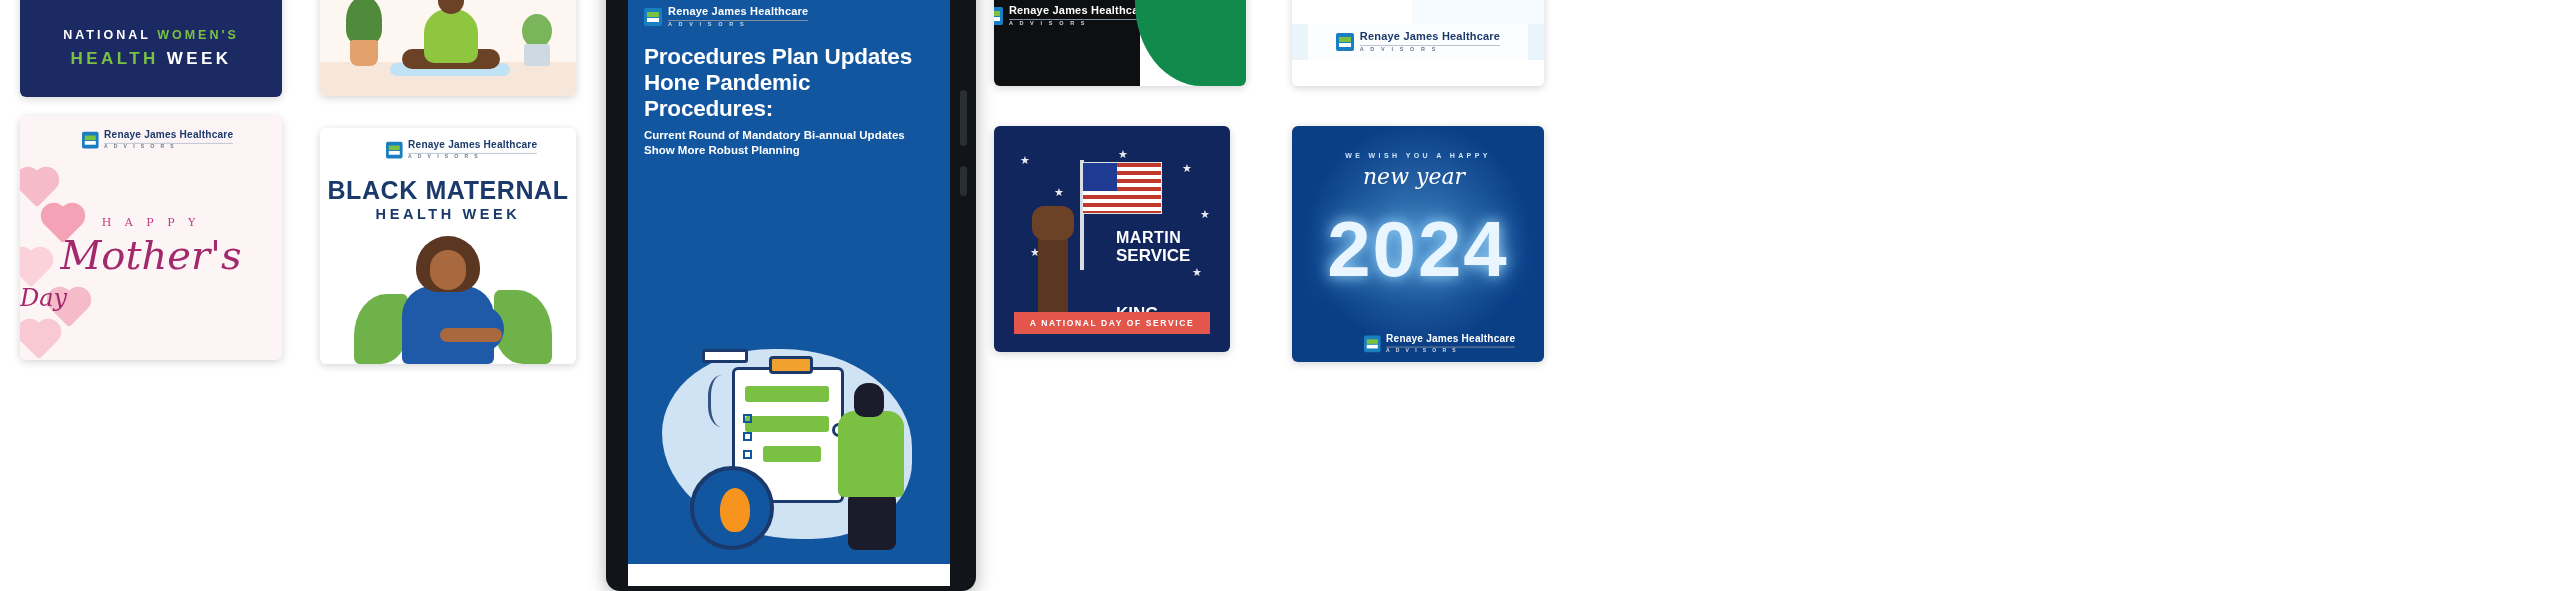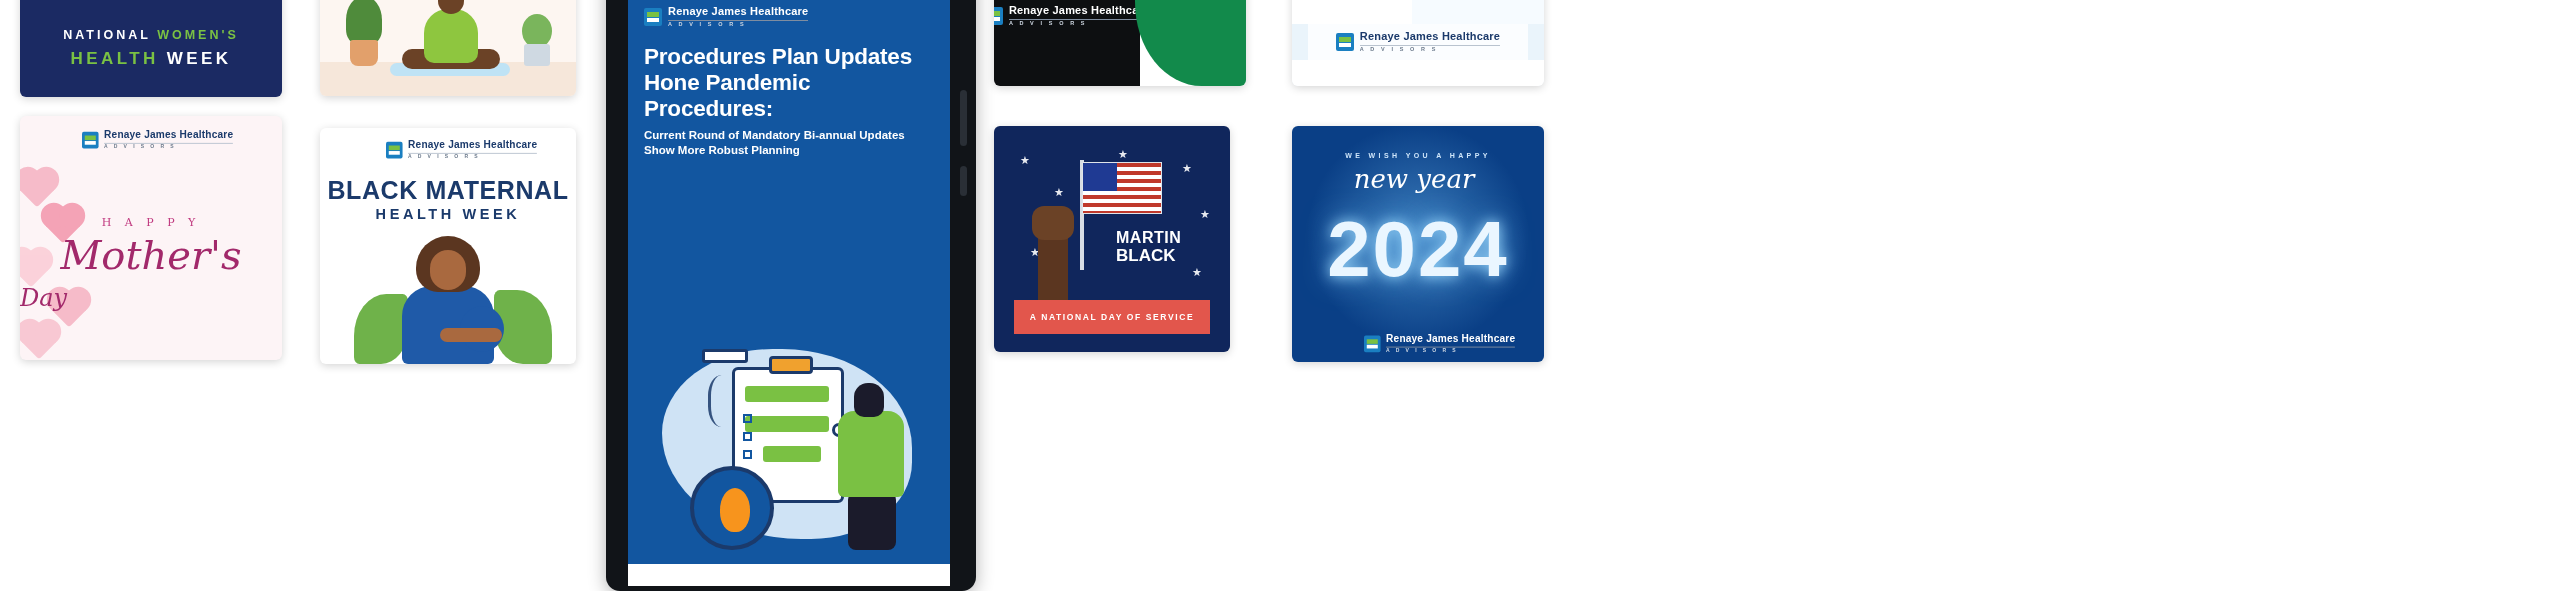--- a/index.html
+++ b/index.html
@@ -352,39 +352,39 @@
   }
   #card-mlk .txt {
     position: absolute; right: 10px; top: 104px; width: 104px; 
     color: #ffffff; font-weight: 700; line-height: 1.06;
   }
   #card-mlk .txt .a { font-size: 16px; letter-spacing: .5px; }
   #card-mlk .txt .b { font-size: 17px; }
   #card-mlk .txt .c { font-size: 17px; margin-top: 40px; }
   #card-mlk .txt .d { font-size: 8.5px; letter-spacing: 3px; margin-top: 2px; }
   #card-mlk .ribbon {
-    position: absolute; left: 20px; right: 20px; bottom: 18px; height: 34px;
+    position: absolute; left: 20px; right: 20px; bottom: 18px; height: 22px;
     background: #e2564c; display: flex; align-items: center; justify-content: center;
     color: #ffffff; font-size: 8.5px; letter-spacing: 1.6px; font-weight: 700;
   }
 
   
   #card-ny { left: 1292px; top: 126px; width: 252px; height: 236px; background: #0a3f86; }
   #card-ny .glow {
     position: absolute; left: 0; right: 0; top: 0; bottom: 0;
     background: radial-gradient(circle at 50% 46%, rgba(120,200,255,.45), rgba(10,63,134,0) 62%);
   }
   #card-ny .wish {
     position: absolute; left: 0; right: 0; top: 26px; text-align: center;
     color: #cfe6fb; font-size: 7px; letter-spacing: 3.4px; font-weight: 700;
   }
   #card-ny .ny {
     position: absolute; left: 0; right: 16px; top: 38px; text-align: center;
     font-family: "DejaVu Serif", serif; font-style: italic;
-    color: #ffffff; font-size: 26px; margin-left: 8px;
+    color: #ffffff; font-size: 22px; margin-left: 8px;
   }
   #card-ny .year {
     position: absolute; left: 0; right: 0; top: 78px; text-align: center;
     color: #eaf6ff; font-size: 78px; font-weight: 700; letter-spacing: 2px;
     text-shadow: 0 0 14px rgba(160,220,255,.95), 0 0 30px rgba(120,200,255,.7);
   }
   #card-ny .logo { position: absolute; left: 72px; bottom: 8px; transform: scale(.92); transform-origin: left bottom; }
 </style>
 </head>
 <body>
@@ -549,21 +549,21 @@
       <div class="stripe" style="top:24px"></div>
       <div class="stripe" style="top:32px"></div>
       <div class="stripe" style="top:40px"></div>
       <div class="stripe" style="top:48px"></div>
       <div class="canton"></div>
     </div>
     <div class="arm"></div>
     <div class="fist"></div>
     <div class="txt">
       <div class="a">MARTIN</div>
-      <div class="b">BLACK</div>
+      <div class="b">SERVICE</div>
       <div class="c">KING</div>
       <div class="d">D A Y</div>
     </div>
     <div class="ribbon">A NATIONAL DAY OF SERVICE</div>
   </div>
 
   <div class="card" id="card-ny">
     <div class="glow"></div>
     <div class="wish">WE WISH YOU A HAPPY</div>
     <div class="ny">new year</div>

